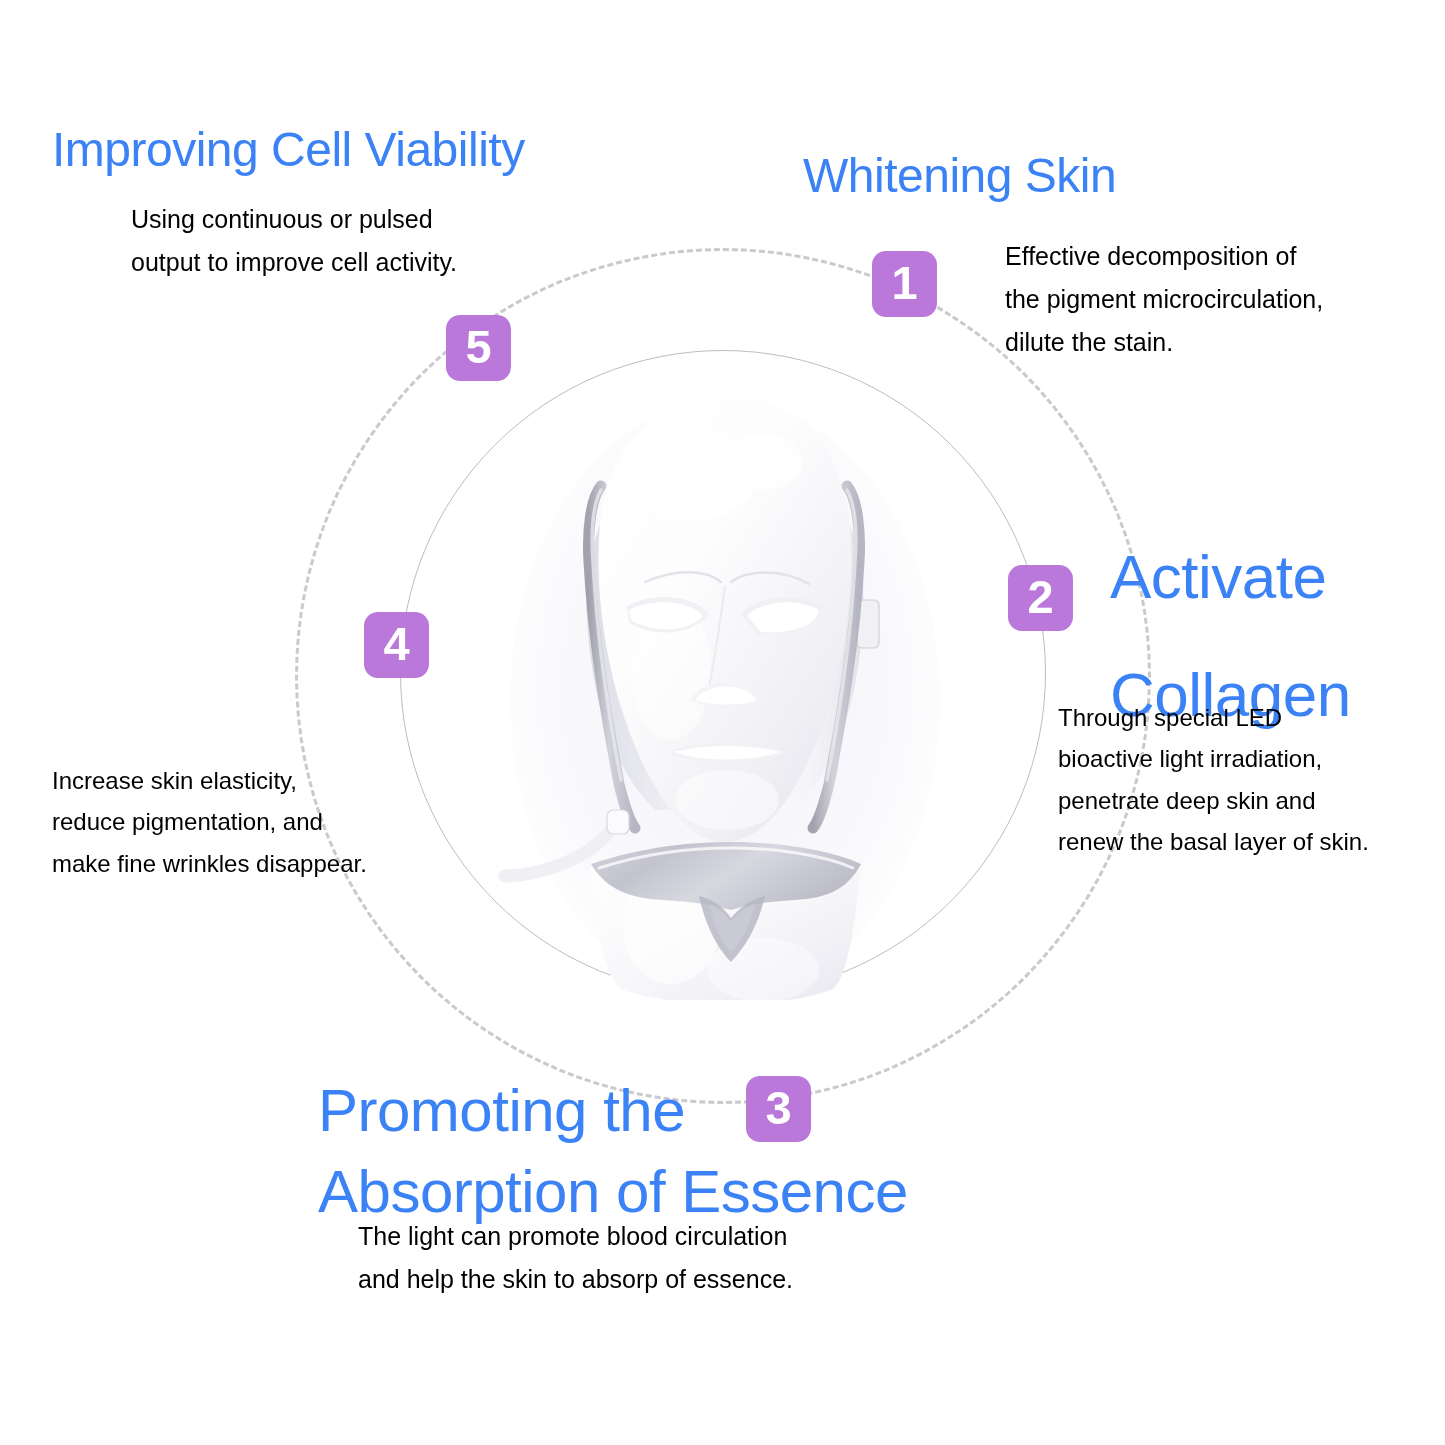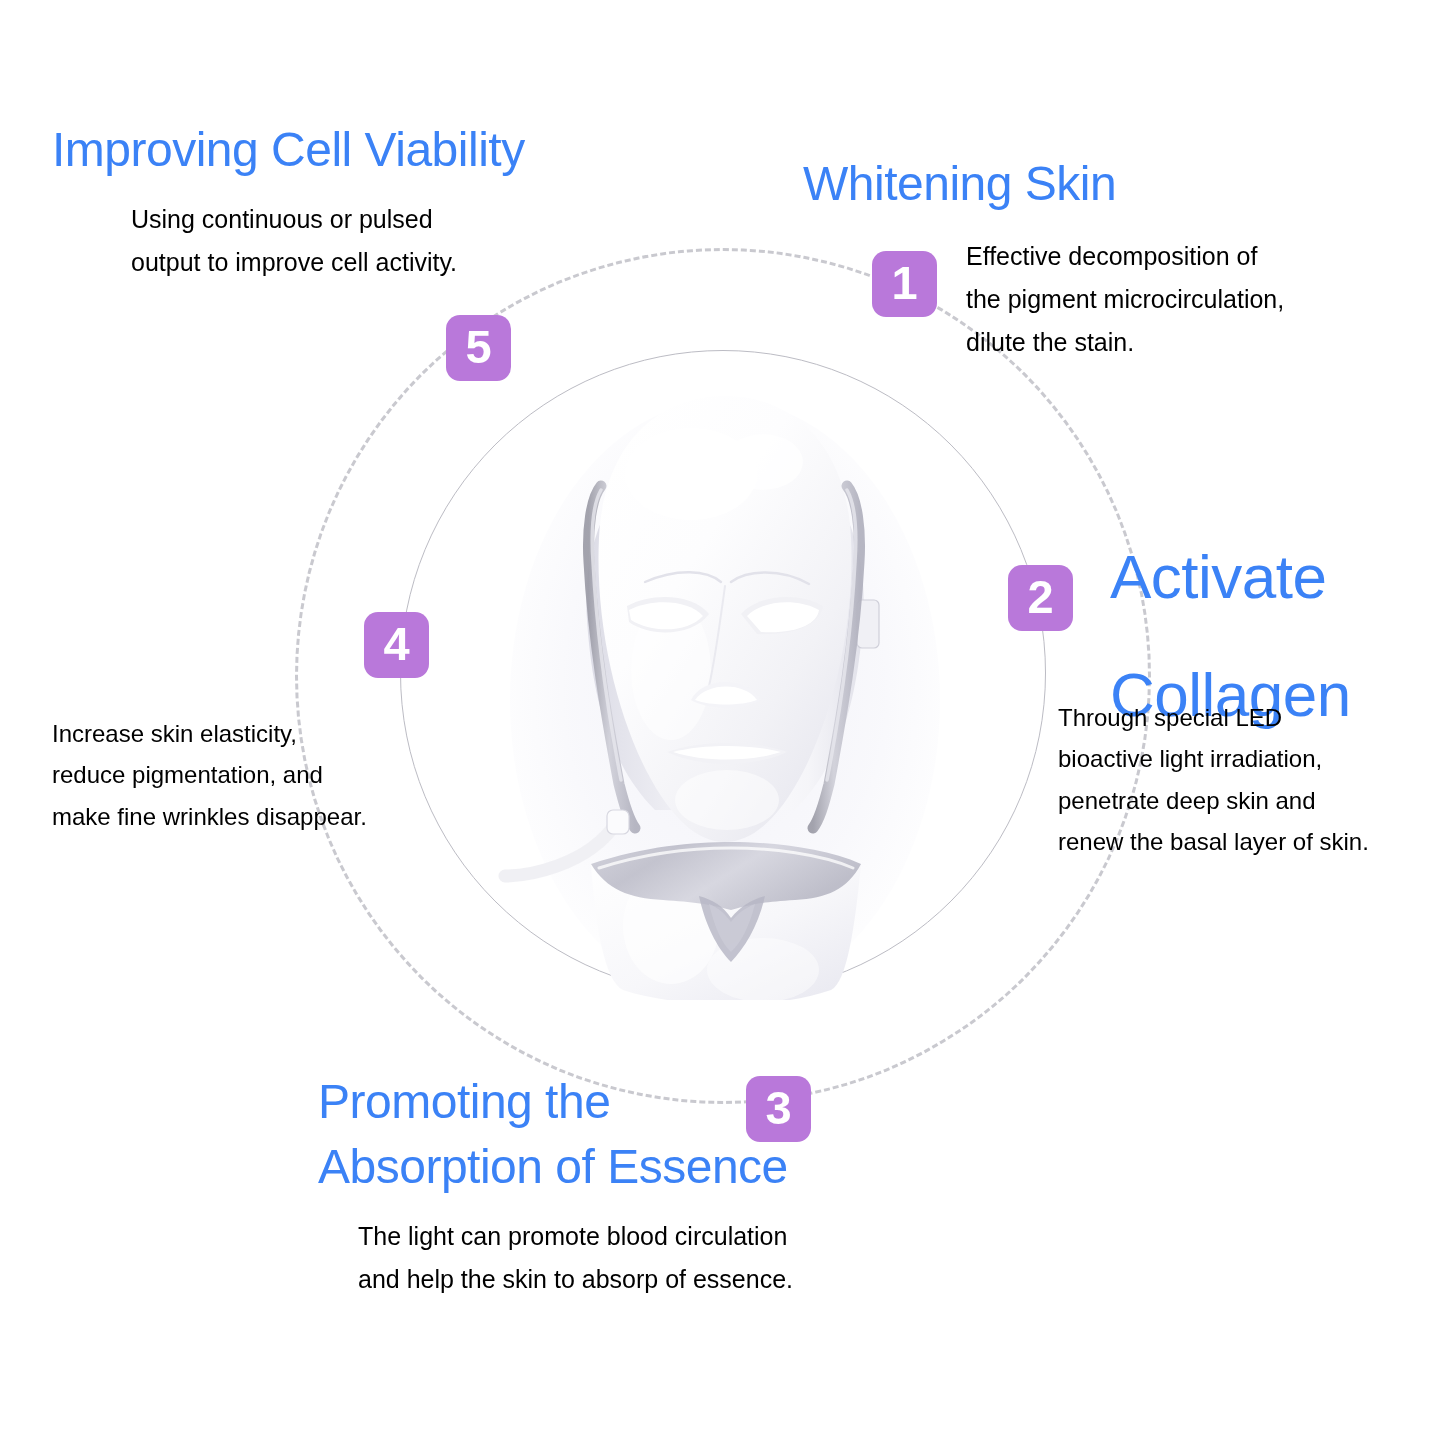--- a/index.html
+++ b/index.html
@@ -195,38 +195,38 @@
              C 264 554 250 578 236 592 C 222 578 210 554 204 526 Z" fill="#b6b6c4" opacity="0.82"></path>
     <path d="M214 534 C 224 538 230 544 236 552 C 242 544 250 538 260 534
              C 254 558 246 572 236 582 C 226 572 220 558 214 534 Z" fill="#cdcdd8" opacity="0.7"></path>
   </svg>
 
   <div class="heading" style="left:52px; top:122px; width:690px; font-size:48px;">Improving Cell Viability</div>
   <div class="body-text" style="left:131px; top:198px; width:620px; font-size:25px;">Using continuous or pulsed
 output to improve cell activity.</div>
   <div class="badge" style="left:446px; top:315px;">5</div>
 
-  <div class="heading" style="left:803px; top:156px; width:620px; font-size:48px;">Whitening Skin</div>
+  <div class="heading" style="left:803px; top:148px; width:620px; font-size:48px;">Whitening Skin</div>
   <div class="badge" style="left:872px; top:251px;">1</div>
-  <div class="body-text" style="left:966px; top:235px; width:440px; font-size:25px;">Effective decomposition of
+  <div class="body-text" style="left:1005px; top:235px; width:440px; font-size:25px;">Effective decomposition of
 the pigment microcirculation,
 dilute the stain.</div>
 
   <div class="heading" style="left:1110px; top:518px; width:330px; font-size:62px; line-height:1.9;">Activate
 Collagen</div>
   <div class="badge" style="left:1008px; top:565px;">2</div>
   <div class="body-text" style="left:1058px; top:697px; width:400px; font-size:24px;">Through special LED
 bioactive light irradiation,
 penetrate deep skin and
  renew the basal layer of skin.</div>
 
   <div class="badge" style="left:364px; top:612px;">4</div>
-  <div class="body-text" style="left:52px; top:713px; width:430px; font-size:24px;">Increase skin elasticity,
+  <div class="body-text" style="left:52px; top:760px; width:430px; font-size:24px;">Increase skin elasticity,
 reduce pigmentation, and
 make fine wrinkles disappear.</div>
 
-  <div class="heading" style="left:318px; top:1070px; width:700px; font-size:48px; line-height:1.35;">Promoting the
+  <div class="heading" style="left:318px; top:1070px; width:700px; font-size:60px; line-height:1.35;">Promoting the
 Absorption of Essence</div>
   <div class="badge" style="left:746px; top:1076px;">3</div>
   <div class="body-text" style="left:358px; top:1215px; width:700px; font-size:25px; text-align:left;">The light can promote blood circulation
 and help the skin to absorp of essence.</div>
 
 </div>
 
 </body></html>

